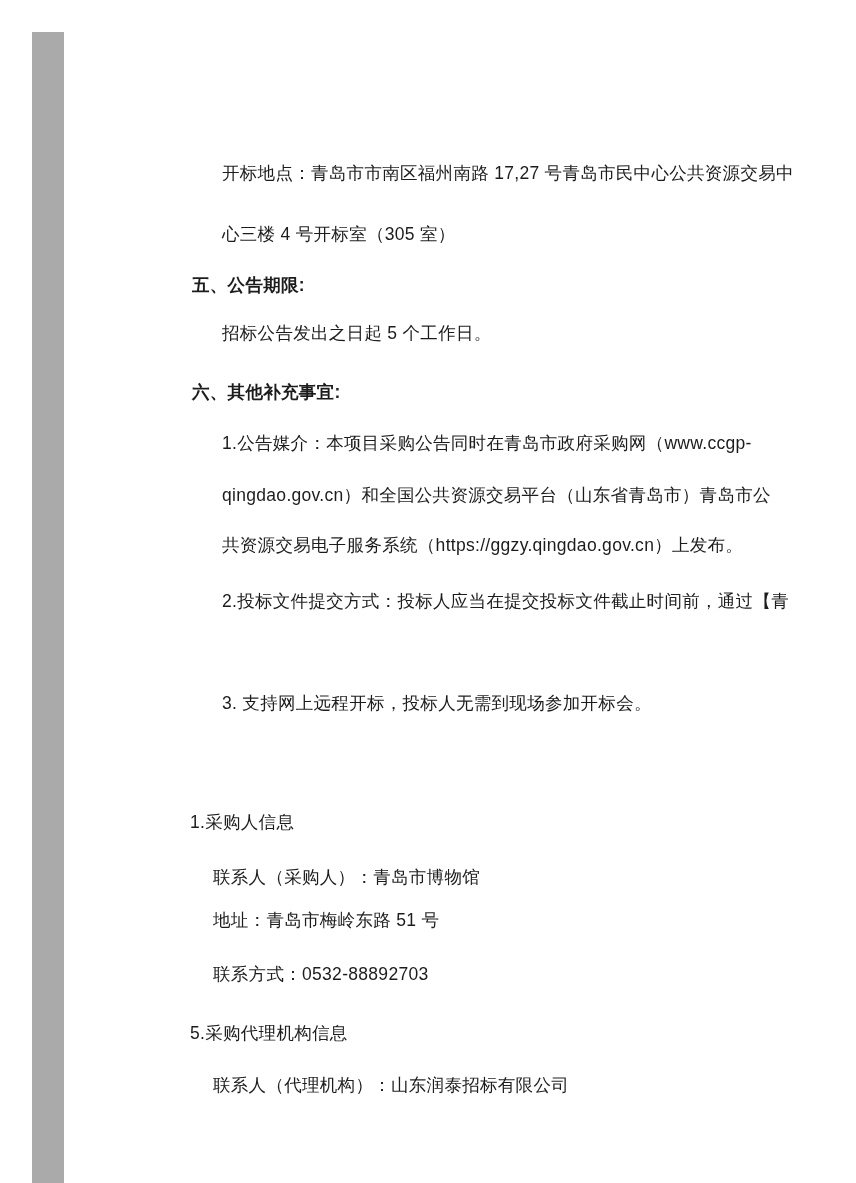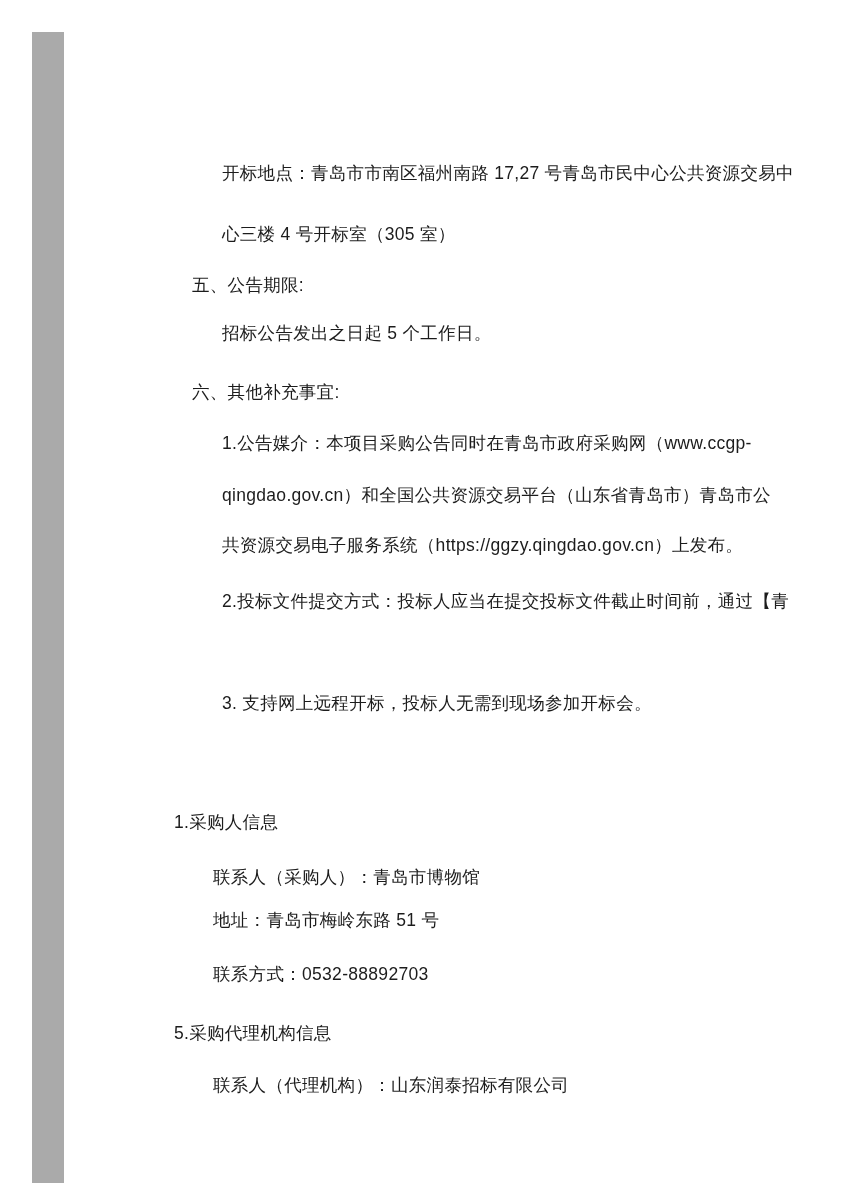--- a/index.html
+++ b/index.html
@@ -22,23 +22,23 @@
     background: #aaaaaa;
   }
   .line {
     position: absolute;
     font-size: 17.5px;
     line-height: 1.25;
     white-space: nowrap;
     letter-spacing: 0.3px;
     color: #1c1c1c;
   }
-  .heading { font-weight: normal; left: 144px; }
+  .heading { font-weight: bold; left: 144px; }
   .indent  { left: 174px; }
-  .label0  { left: 126px; }
+  .label0  { left: 142px; }
   .indent2 { left: 165px; }
 
   .ln1  { top: 115px; }
   .ln2  { top: 156px; margin-top: 20px; }
   .ln3  { top: 227px; }
   .ln4  { top: 275px; }
   .ln5  { top: 334px; }
   .ln6  { top: 385px; }
   .ln7  { top: 437px; }
   .ln8  { top: 487px; }

